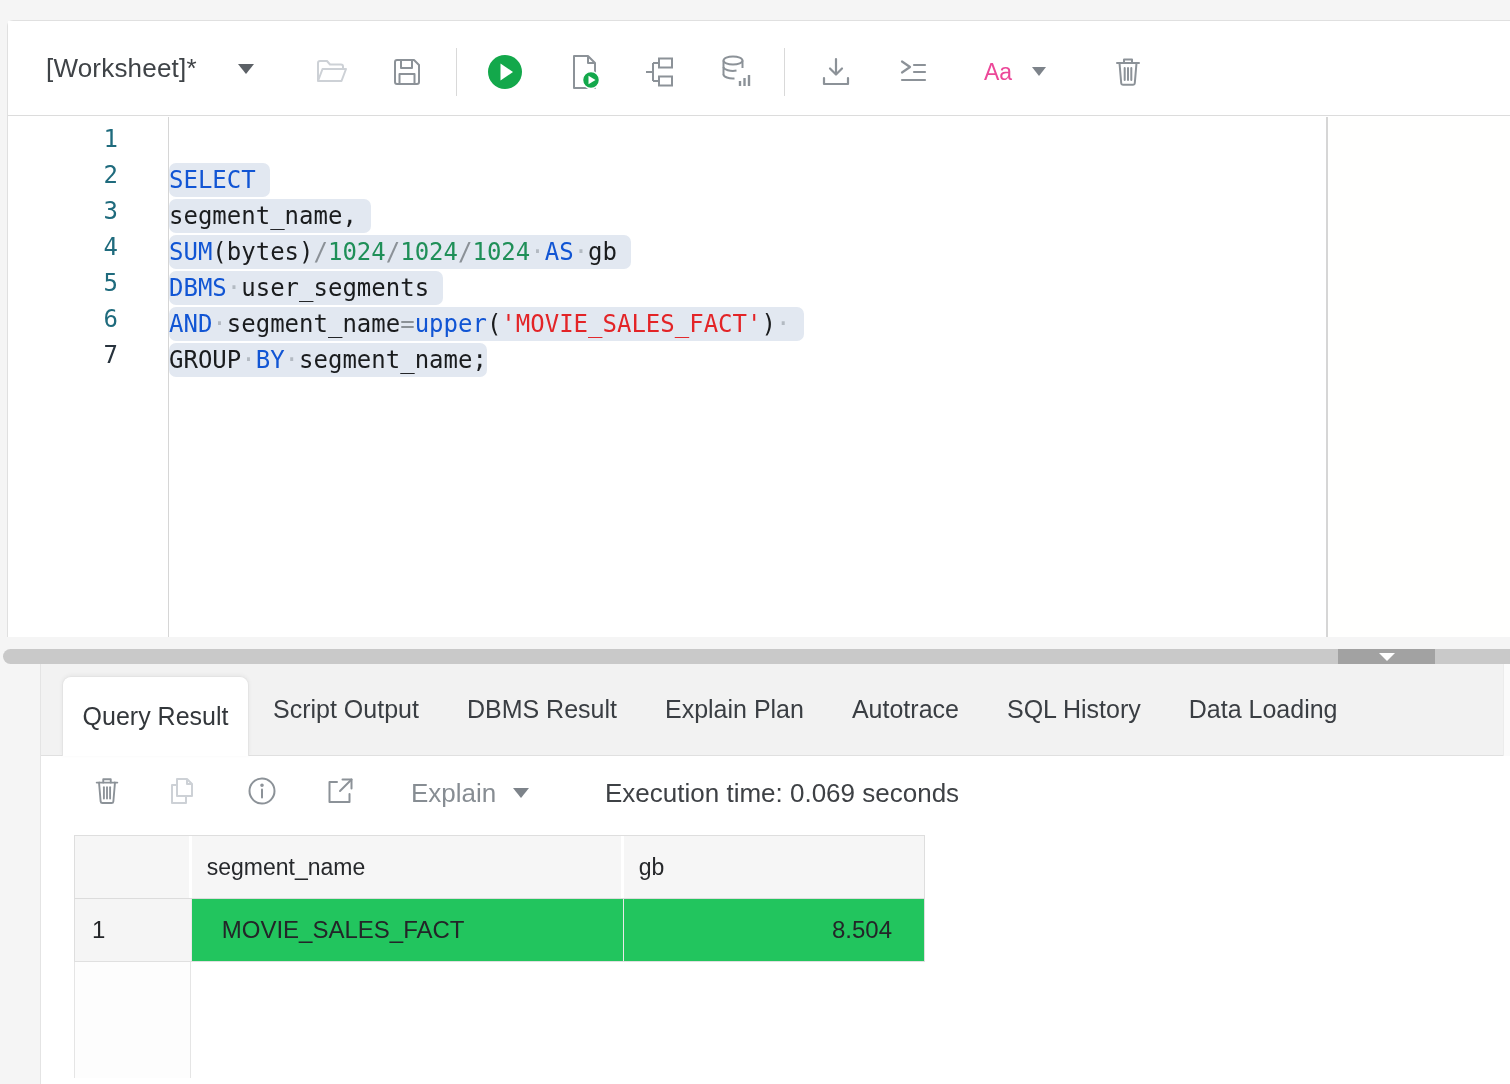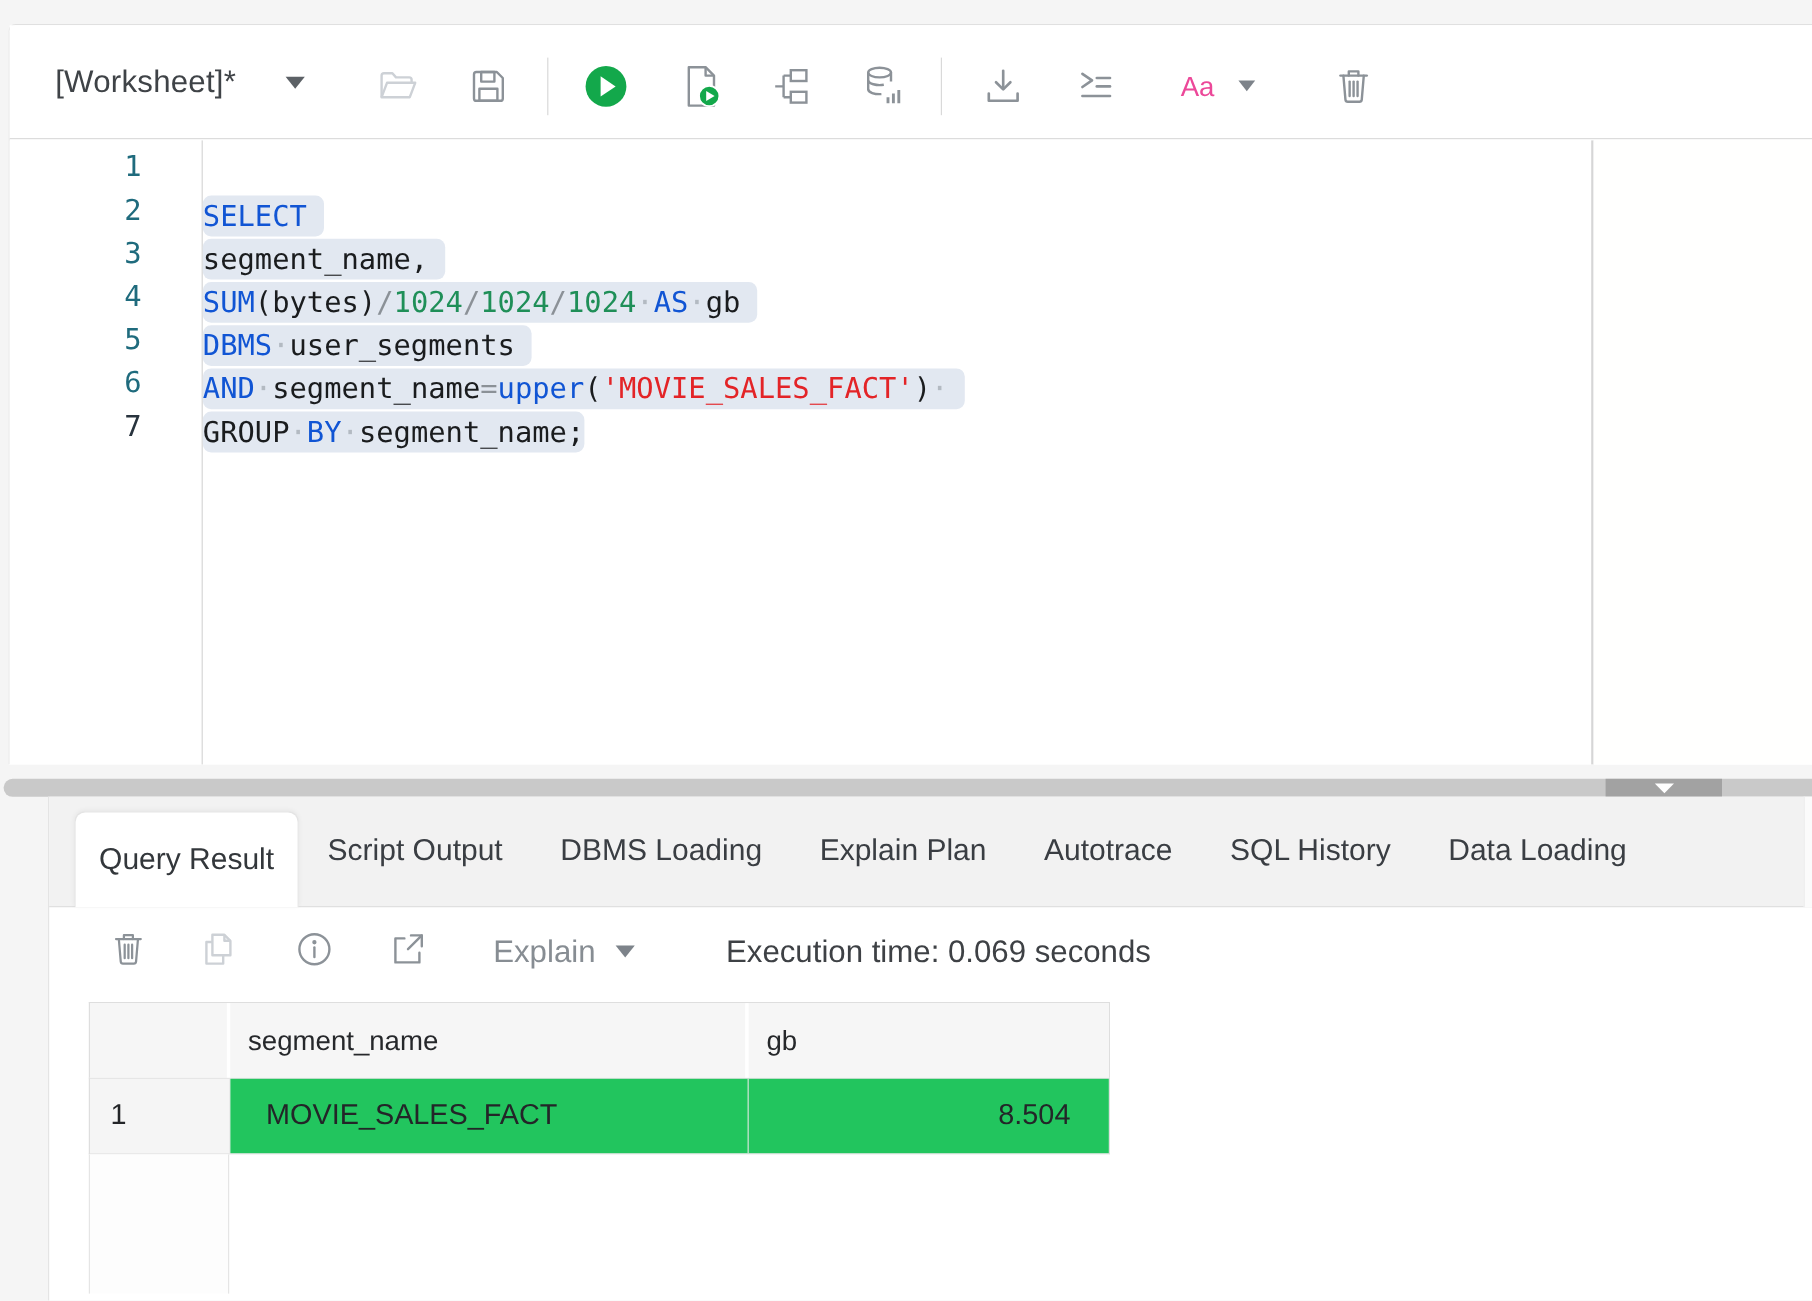--- a/index.html
+++ b/index.html
@@ -239,21 +239,21 @@
     <div class="splitter-handle">
       <div class="tri"></div>
     </div>
   </div>
 
   <div class="bottom-panel">
 
     <div class="tab-row" id="tab-row">
         <div class="tab active">Query Result</div>
         <div class="tab">Script Output</div>
-        <div class="tab">DBMS Loading</div>
+        <div class="tab">DBMS Result</div>
         <div class="tab">Explain Plan</div>
         <div class="tab">Autotrace</div>
         <div class="tab">SQL History</div>
         <div class="tab">Data Loading</div>
       </div>
     <div class="tab-row-right-strip"></div>
 
     <div class="rt-icon" style="left:44px;">
       <span>
         <svg width="30" height="32" viewBox="0 0 32 34" fill="none" stroke="#8c9298" stroke-width="2" stroke-linecap="round" stroke-linejoin="round">

